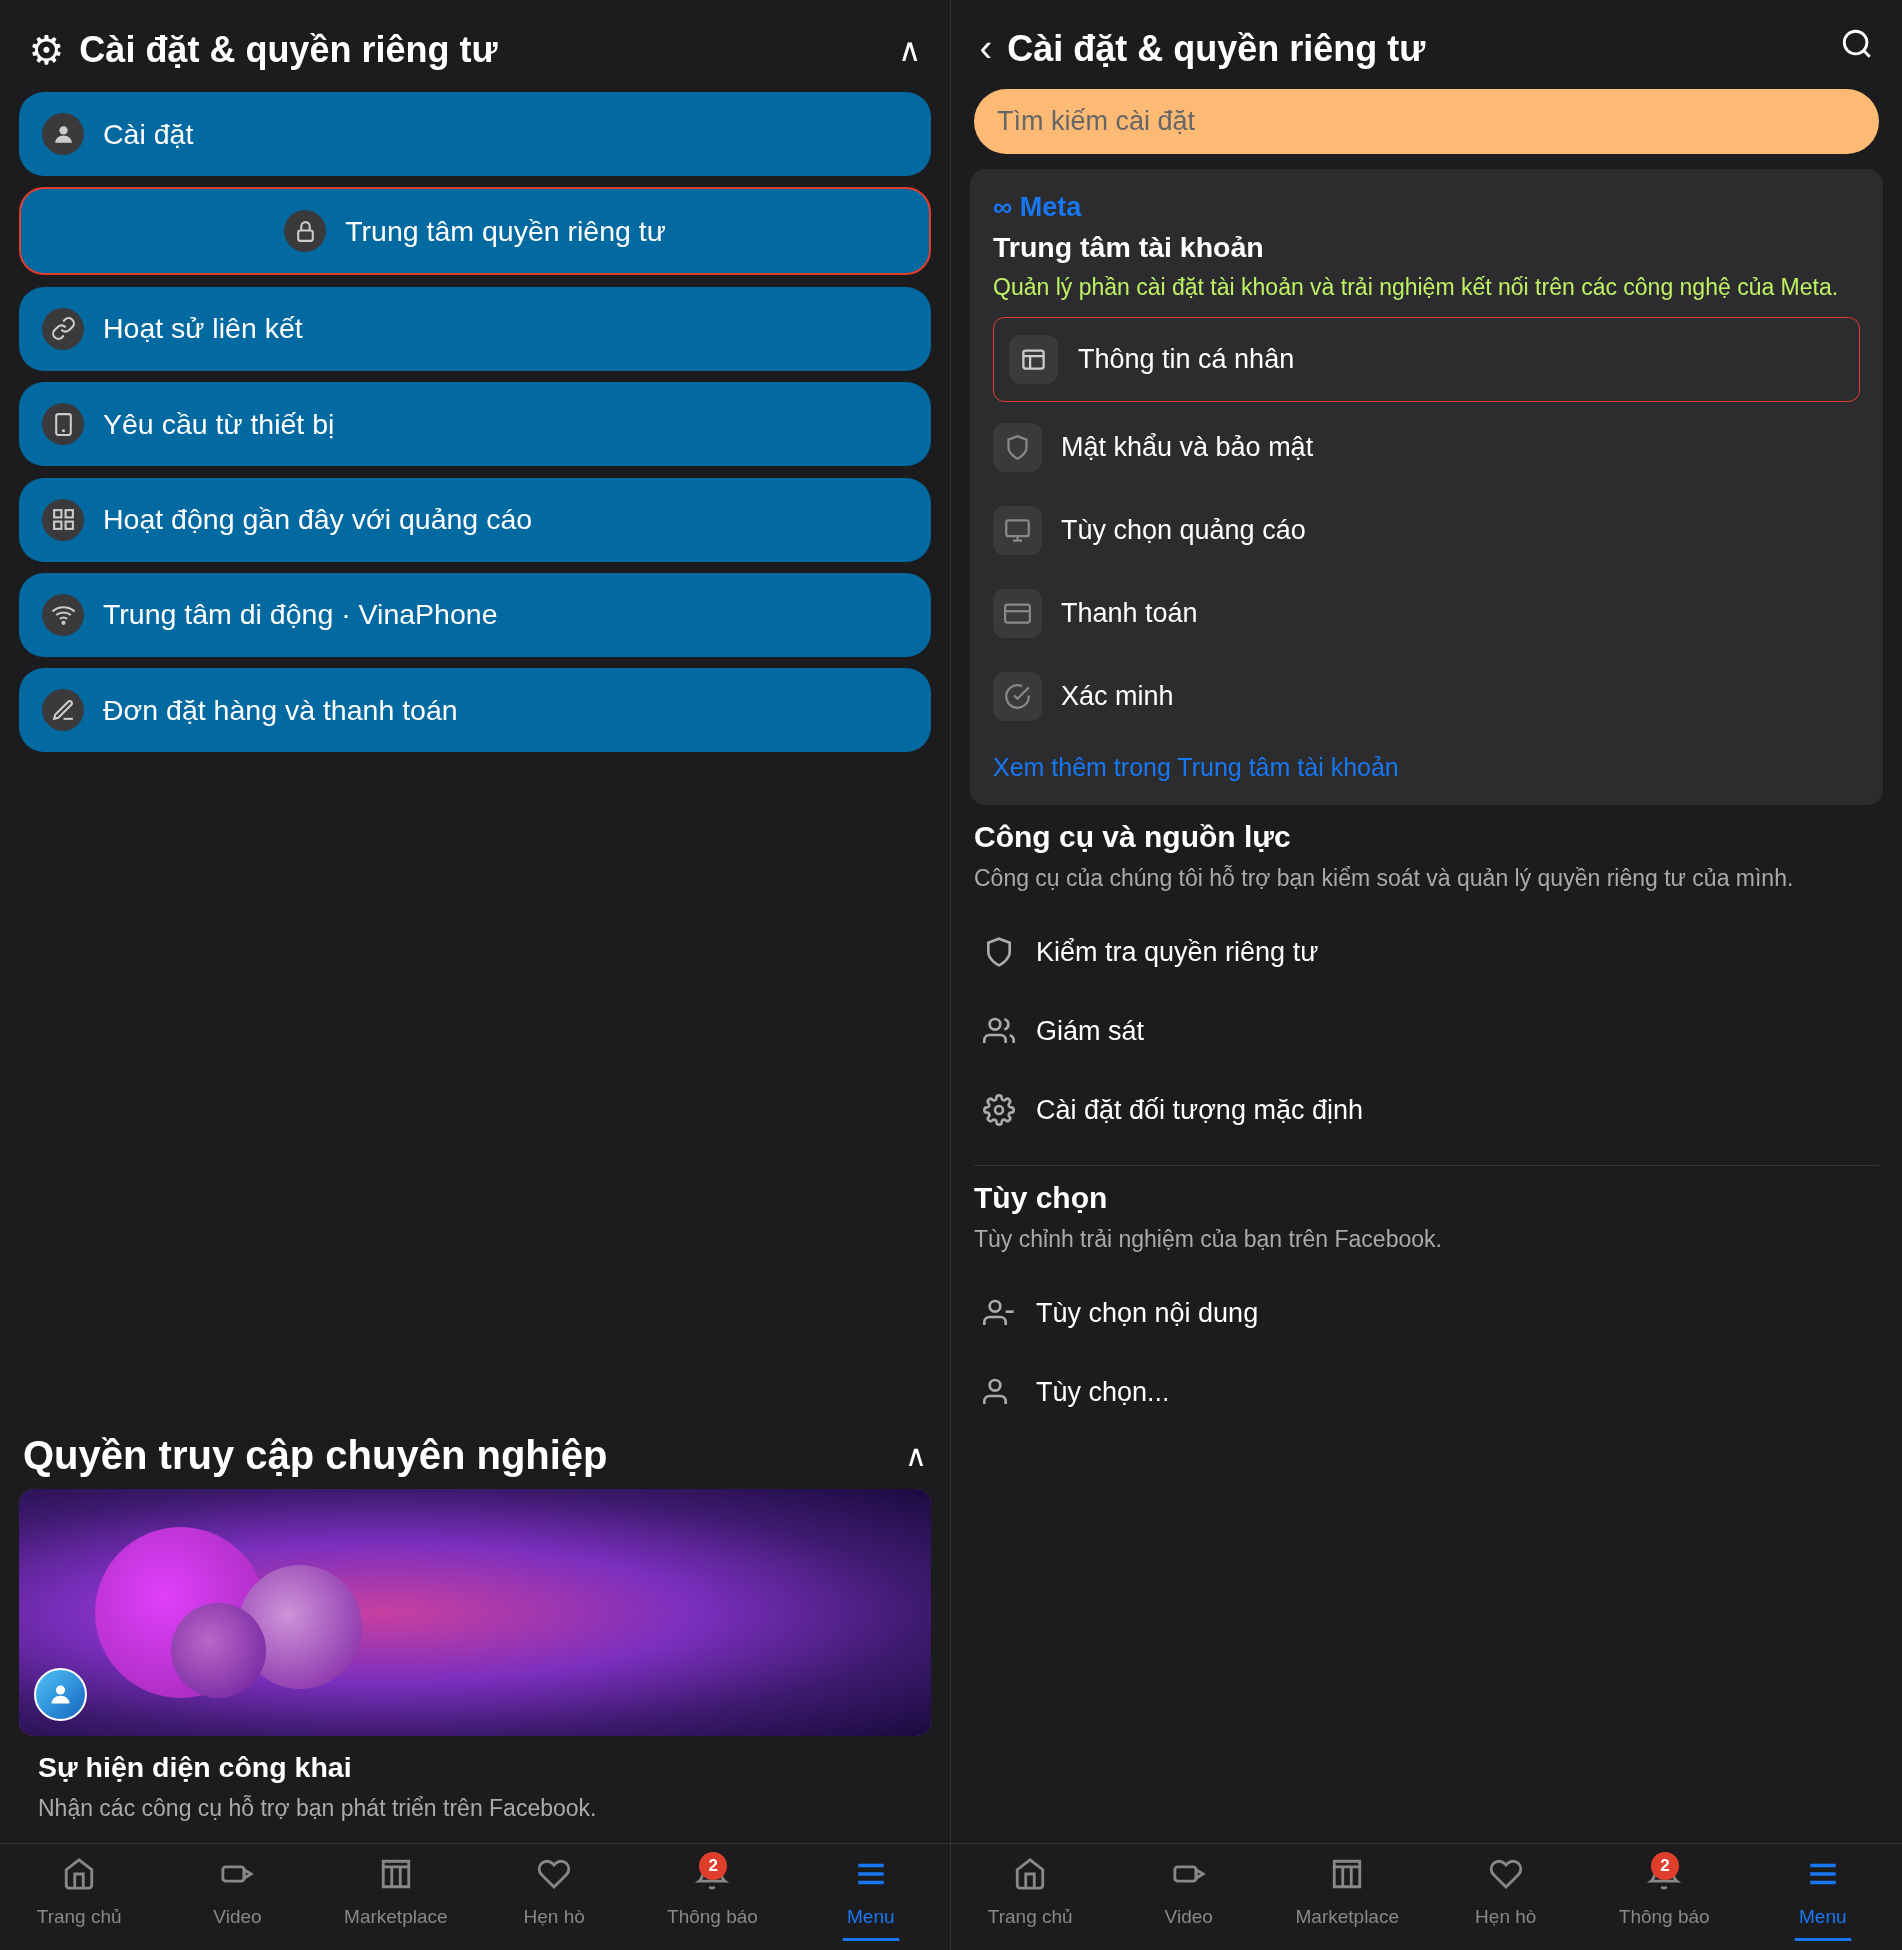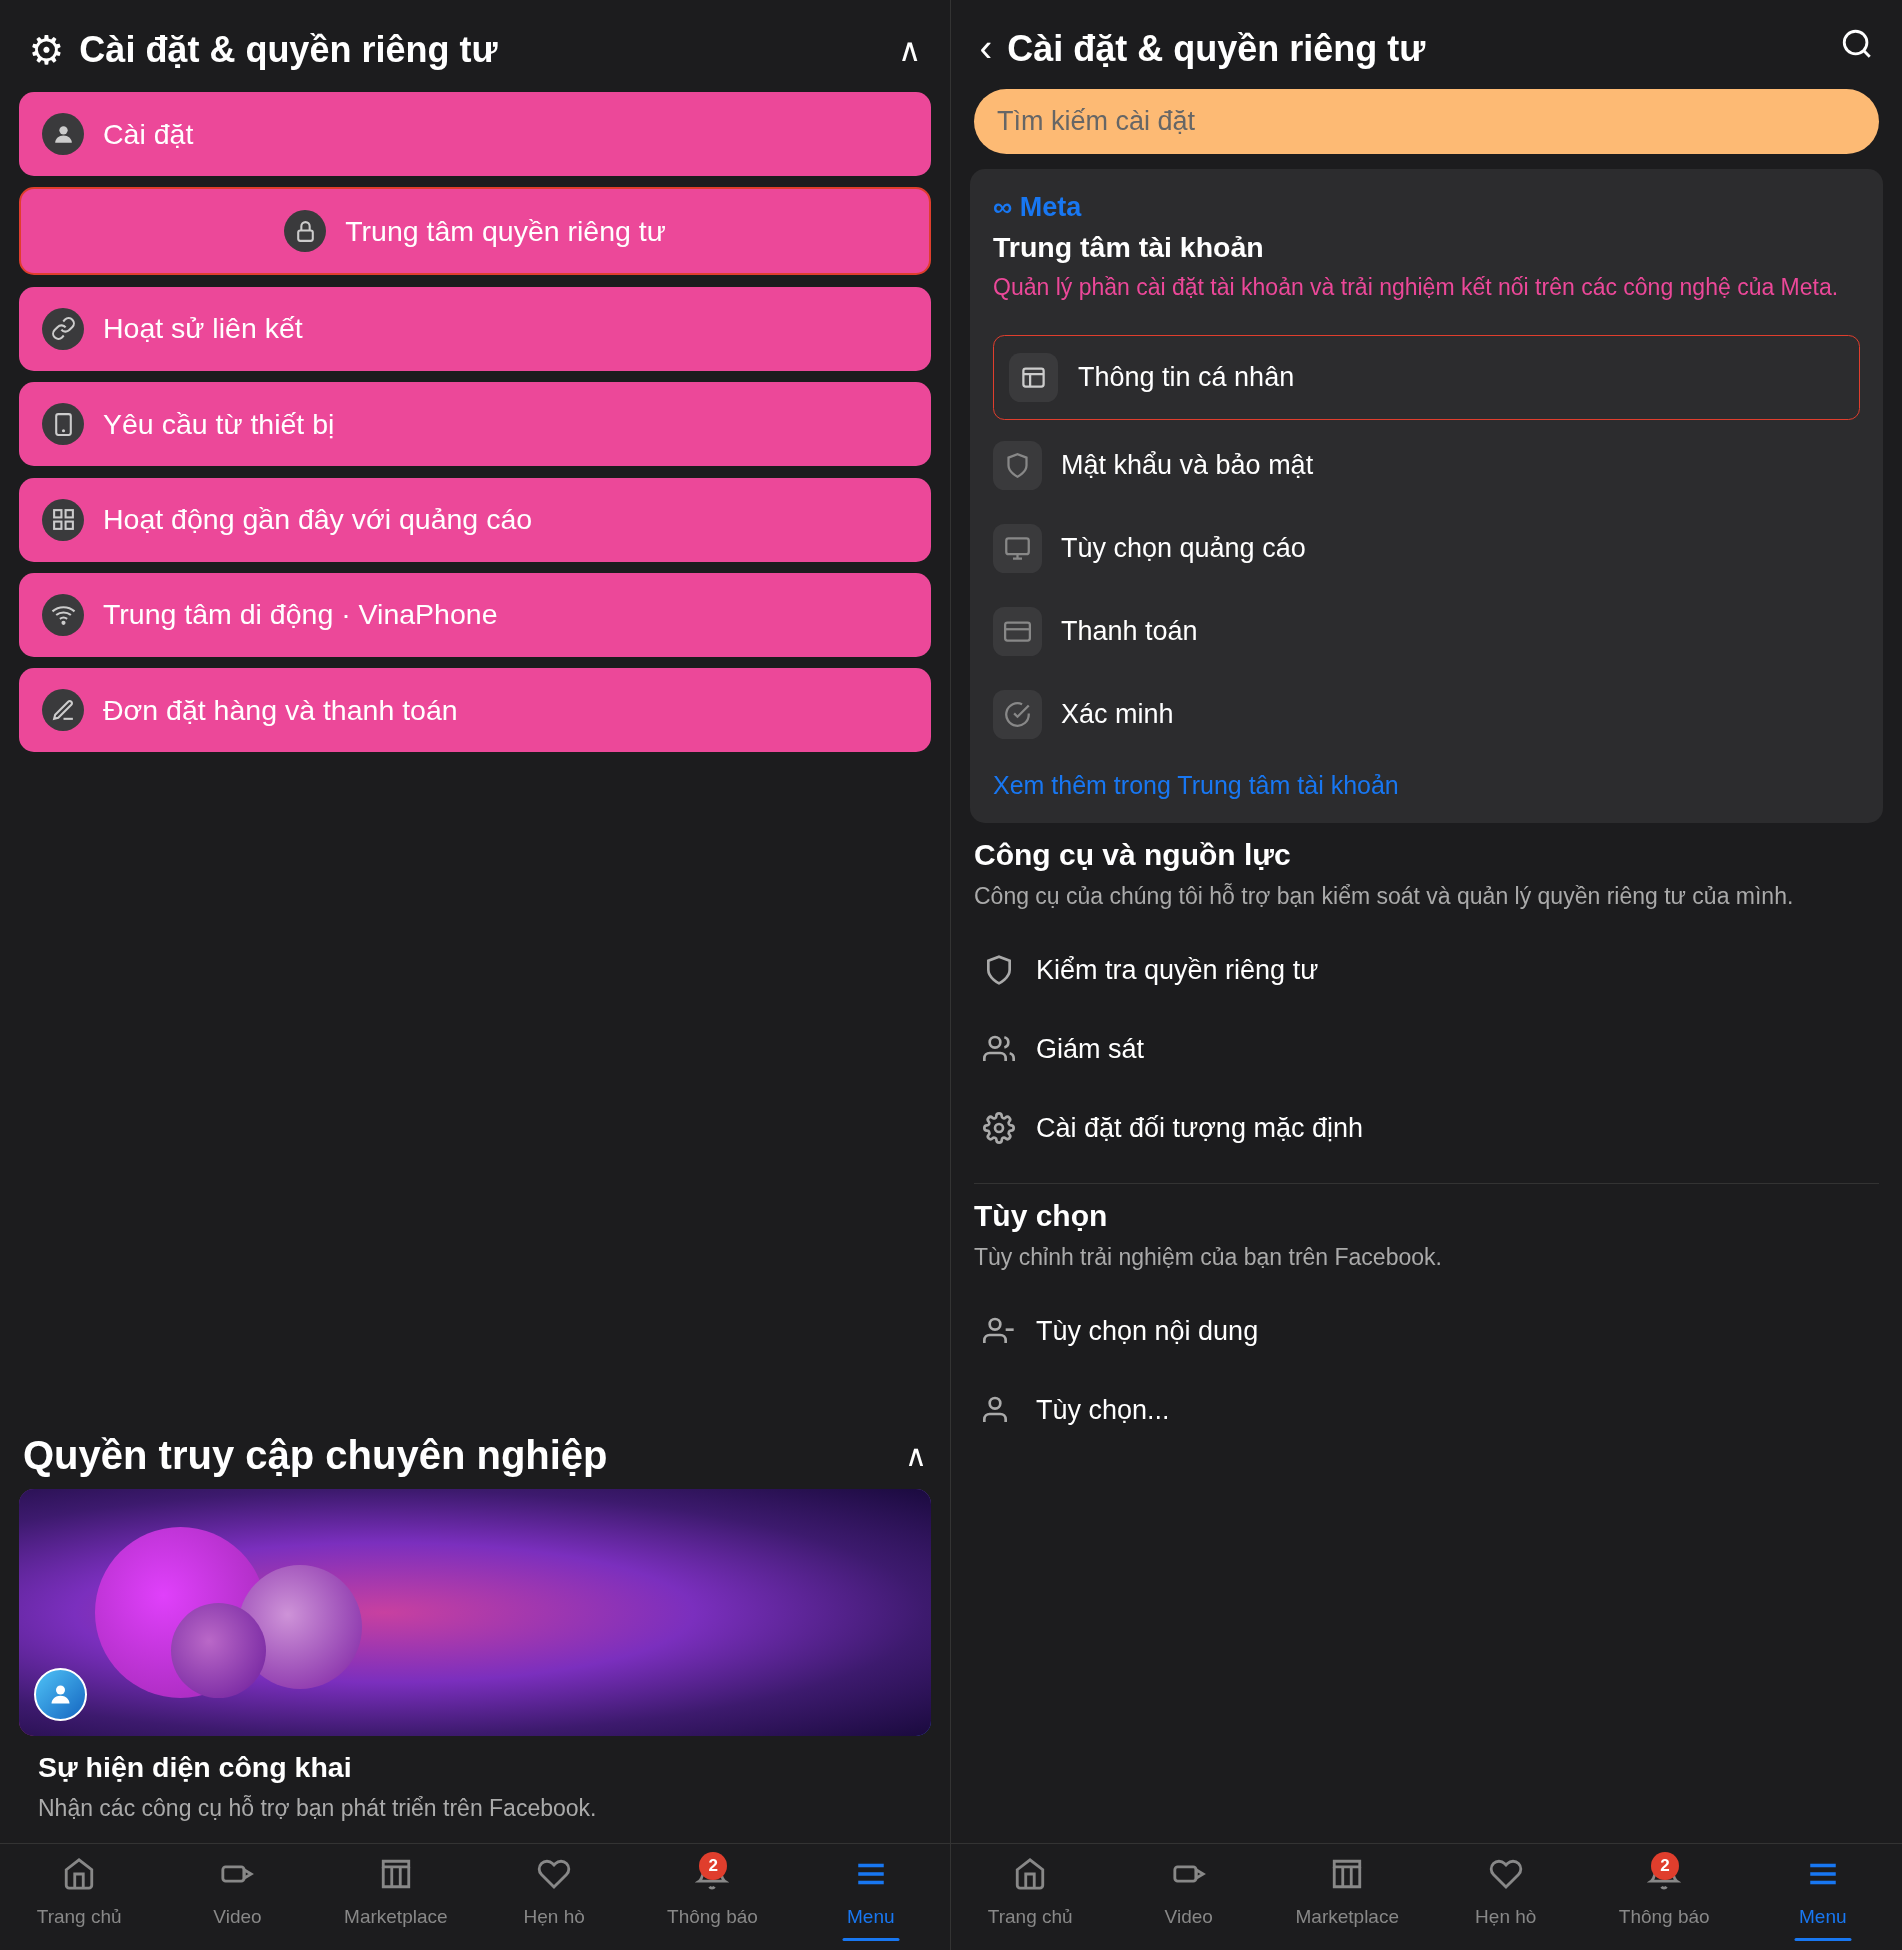--- a/index.html
+++ b/index.html
@@ -72,22 +72,22 @@
       padding: 0 19px;
       flex: 1;
       overflow: hidden;
     }
 
     .menu-item {
       display: flex;
       align-items: center;
       gap: 19px;
       padding: 21px 23px;
-      background: #ec4899;
-      border-radius: 15px;
+      background: #0369a1;
+      border-radius: 25px;
       margin-bottom: 11.4px;
       cursor: pointer;
     }
 
     .menu-item.active-outline {
       border: 2.9px solid #e03e2d;
       justify-content: center;
     }
 
     .menu-item-icon {
@@ -314,23 +314,23 @@
 
     .meta-section-title {
       font-size: 28.5px;
       font-weight: 700;
       color: #fff;
       margin-bottom: 7.6px;
     }
 
     .meta-section-desc {
       font-size: 23px;
-      color: #ec4899;
+      color: #bef264;
       line-height: 1.4;
-      margin-bottom: 32px;
+      margin-bottom: 14px;
     }
 
     .meta-menu-item {
       display: flex;
       align-items: center;
       gap: 19px;
       padding: 17px 0;
       border-bottom: none;
       cursor: pointer;
     }

